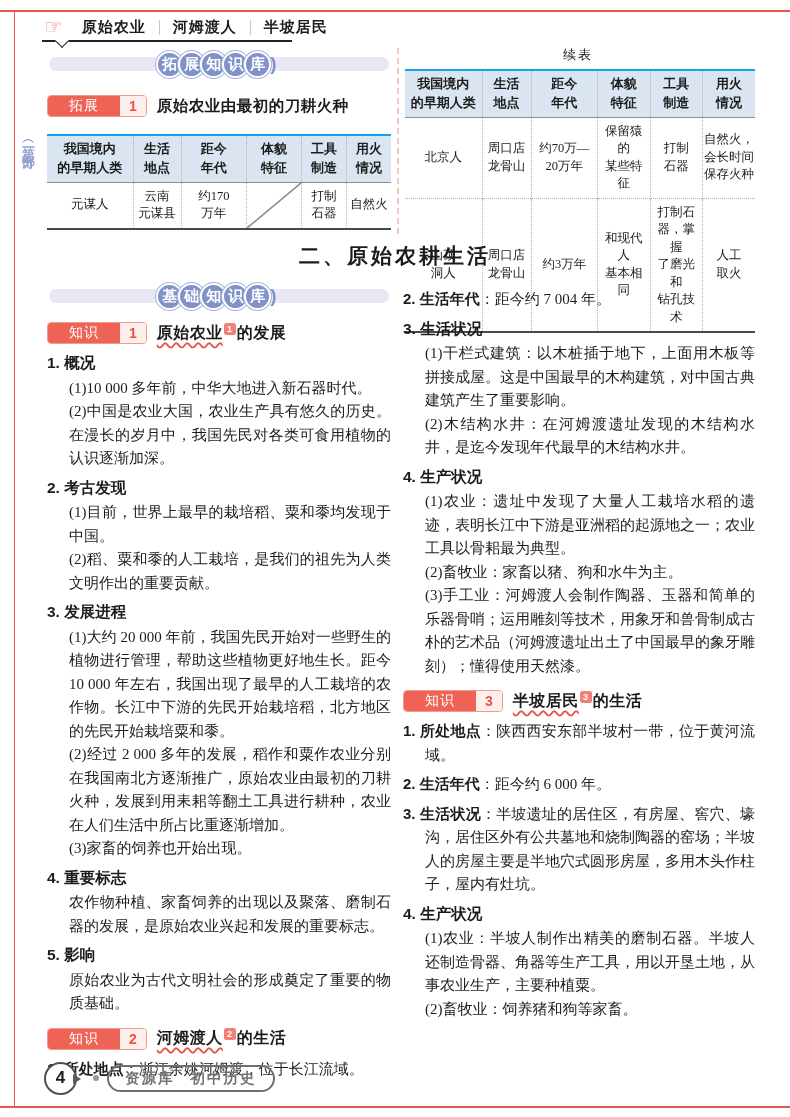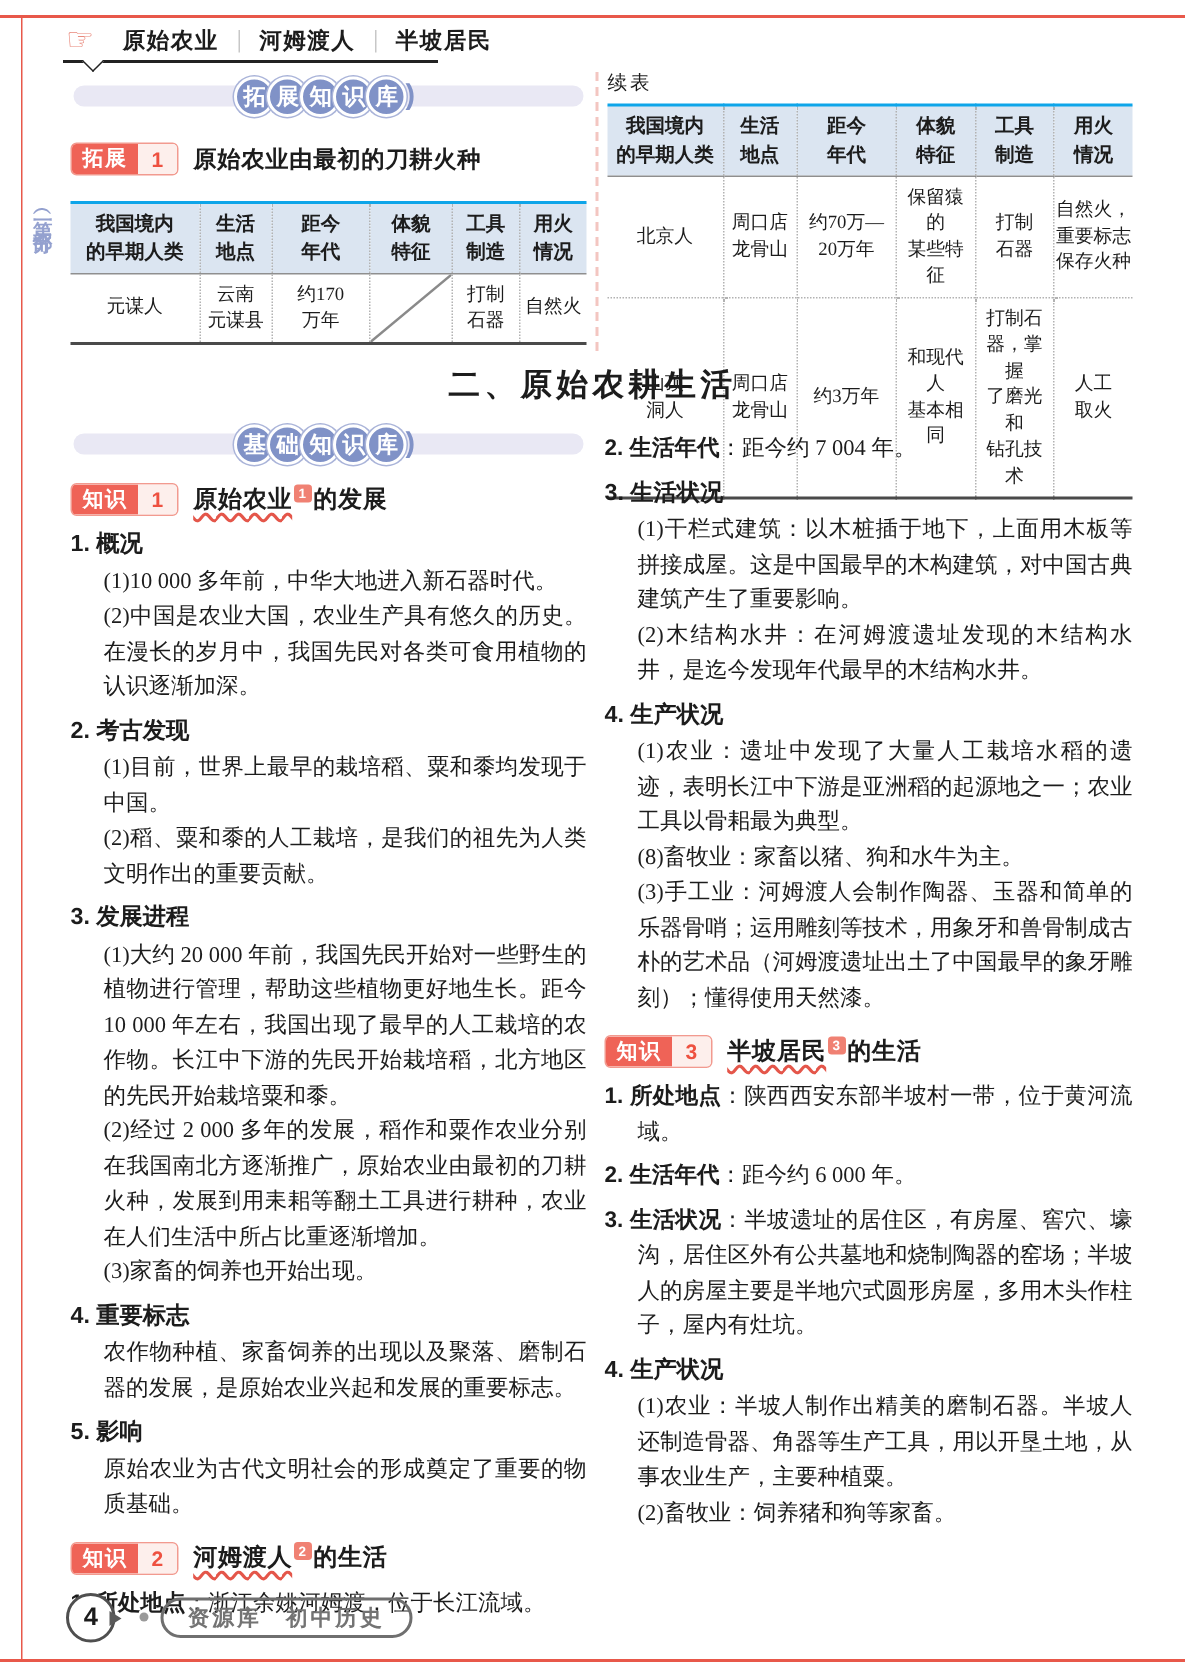--- a/index.html
+++ b/index.html
@@ -24,35 +24,35 @@
 
   
   .lib-badge{position:relative;height:28px;display:flex;align-items:center;justify-content:center;}
   .lib-badge .pill{position:absolute;left:2px;right:2px;top:7px;height:14px;border-radius:8px;background:#e9e8f4;}
   .lib-badge .c{position:relative;width:27px;height:27px;border-radius:50%;background:#8092c7;border:2px solid #fff;box-shadow:0 0 0 1px #aab4d9;color:#fff;font-weight:bold;font-size:15px;display:flex;align-items:center;justify-content:center;margin-left:-5px;}
   .lib-badge .c:first-of-type{margin-left:0;}
   .lib-badge .tail{position:relative;color:#8092c7;font-weight:bold;font-size:19px;margin-left:-1px;transform:translateY(0px);}
 
   
   .kbadge{display:inline-flex;align-items:stretch;border:1px solid #f29a8f;border-radius:4px;overflow:hidden;height:22px;flex:none;}
-  .kbadge .l{background:#ef6357;color:#fff;font-weight:bold;font-size:14px;letter-spacing:1px;padding:0 7px;display:flex;align-items:center;text-align:right;}
+  .kbadge .l{background:#ef6357;color:#fff;font-weight:normal;font-size:14px;letter-spacing:1px;padding:0 21px;display:flex;align-items:center;text-align:right;}
   .kbadge .r{background:#fdefec;color:#ee5140;font-weight:bold;font-size:14px;padding:0 9px;display:flex;align-items:center;}
 
   .krow{display:flex;align-items:center;gap:10px;margin:12px 0 7px;}
   .ktitle{font-weight:bold;font-size:16px;letter-spacing:0.5px;}
   .wavy{text-decoration-line:underline;text-decoration-style:wavy;text-decoration-color:#e4564a;text-decoration-thickness:1.5px;text-underline-offset:4px;}
   .sup-box{display:inline-block;width:12px;height:12px;background:#f08173;color:#fff;font-size:9px;line-height:12px;text-align:center;border-radius:2.5px;vertical-align:6px;margin:0 1px;font-weight:bold;}
 
   
   .ts-left{position:absolute;left:47px;top:50px;width:344px;}
   .ts-right{position:absolute;left:405px;top:46px;width:350px;}
   .ts-divider{position:absolute;left:397px;top:48px;height:186px;border-left:2px dashed #f3c6c1;}
   .exp-row{display:flex;align-items:center;gap:10px;margin-top:17px;}
   .exp-title{font-weight:bold;font-size:15.5px;letter-spacing:0.5px;}
-  .cont-label{text-align:left;font-size:13px;letter-spacing:2px;margin:0 4px 5px 0;font-family:"Liberation Serif",serif;}
+  .cont-label{text-align:center;font-size:13px;letter-spacing:2px;margin:0 4px 5px 0;font-family:"Liberation Serif",serif;}
 
   
   .cmp-table{width:100%;border-collapse:collapse;border-top:2px solid #0ea5e9;border-bottom:2px solid #4a4a4a;table-layout:fixed;margin-top:0;}
   .ts-left .cmp-table{margin-top:17px;}
   .cmp-table th{background:#dbe5f1;font-size:13px;font-weight:bold;padding:4px 1px;border-bottom:1px solid #8f8f8f;line-height:1.45;white-space:pre-line;}
   .cmp-table td{font-family:"Liberation Serif",serif;font-size:12.5px;text-align:center;padding:5px 1px;line-height:1.4;white-space:pre-line;}
   .cmp-table th+th,.cmp-table td+td{border-left:1px dotted #b2b2b2;}
   .cmp-table tbody tr+tr td{border-top:1px dotted #b2b2b2;}
   .diag{position:relative;}
   .diag svg{position:absolute;inset:0;width:100%;height:100%;}
@@ -191,21 +191,21 @@
           <td>北京人</td>
           <td>周口店
 龙骨山</td>
           <td>约70万—
 20万年</td>
           <td>保留猿的
 某些特征</td>
           <td>打制
 石器</td>
           <td>自然火，
-重要标志
+会长时间
 保存火种</td>
         </tr>
         <tr>
           <td>山顶
 洞人</td>
           <td>周口店
 龙骨山</td>
           <td>约3万年</td>
           <td>和现代人
 基本相同</td>
@@ -267,21 +267,21 @@
     <div class="blk-item"><span class="lbl">1. 所处地点</span><span>：浙江余姚河姆渡，位于长江流域。</span></div>
   </div>
 
   <div class="col col-r">
     <div class="blk-item"><span class="lbl">2. 生活年代</span><span>：距今约 7 004 年。</span></div>
     <div class="blk-h">3. 生活状况</div>
     <div class="blk-p">(1)干栏式建筑：以木桩插于地下，上面用木板等拼接成屋。这是中国最早的木构建筑，对中国古典建筑产生了重要影响。</div>
     <div class="blk-p">(2)木结构水井：在河姆渡遗址发现的木结构水井，是迄今发现年代最早的木结构水井。</div>
     <div class="blk-h">4. 生产状况</div>
     <div class="blk-p">(1)农业：遗址中发现了大量人工栽培水稻的遗迹，表明长江中下游是亚洲稻的起源地之一；农业工具以骨耜最为典型。</div>
-    <div class="blk-p">(8)畜牧业：家畜以猪、狗和水牛为主。</div>
+    <div class="blk-p">(2)畜牧业：家畜以猪、狗和水牛为主。</div>
     <div class="blk-p">(3)手工业：河姆渡人会制作陶器、玉器和简单的乐器骨哨；运用雕刻等技术，用象牙和兽骨制成古朴的艺术品（河姆渡遗址出土了中国最早的象牙雕刻）；懂得使用天然漆。</div>
 
     <div class="krow">
       <span class="kbadge">
           <span class="l">知识</span>
           <span class="r">3</span>
         </span>
       <span class="ktitle"><span class="wavy">半坡居民</span><span class="sup-box">3</span><span>的生活</span></span>
     </div>
 

